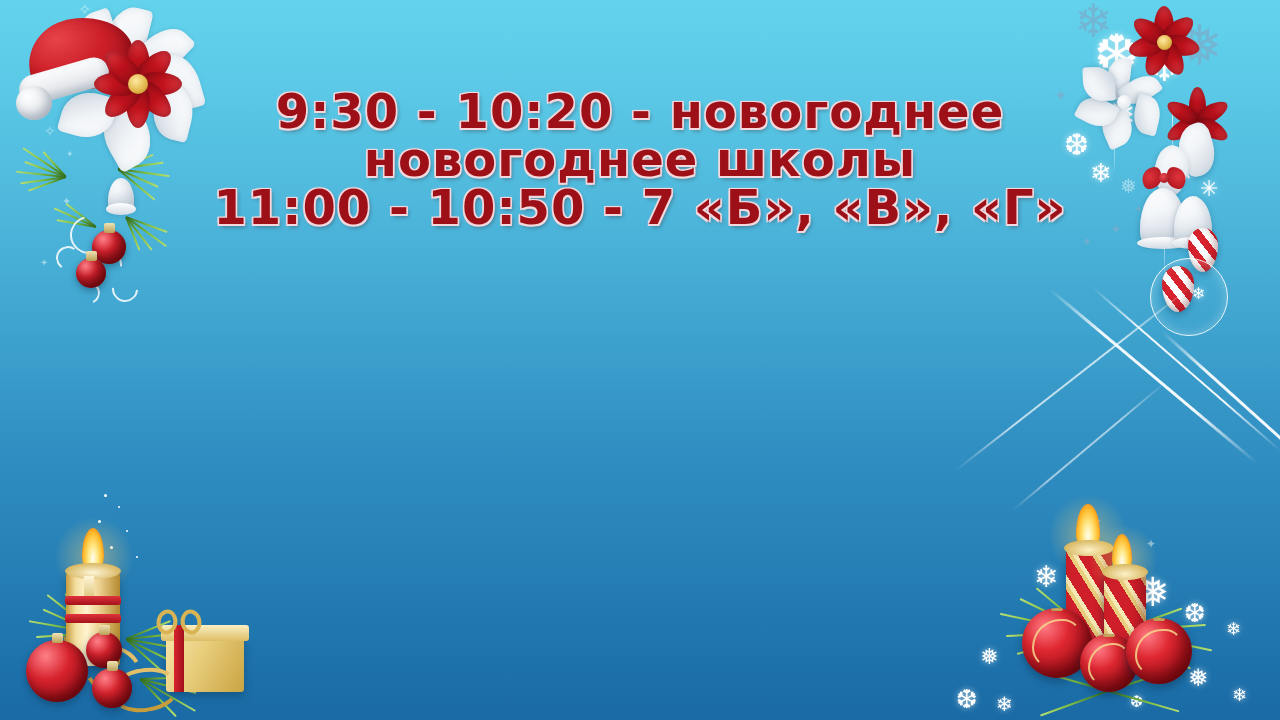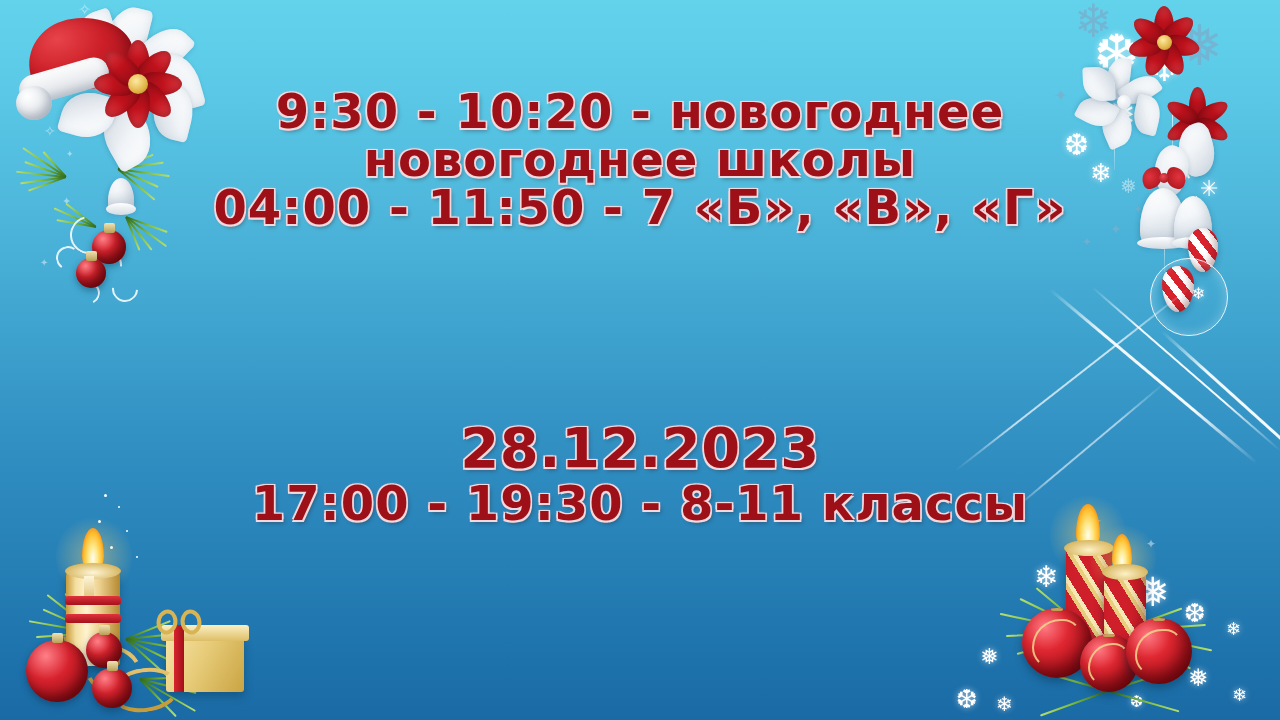--- a/index.html
+++ b/index.html
@@ -576,25 +576,19 @@
   <div class="streak" style="left:1162px;top:330px;width:240px;transform:rotate(42deg);"></div>
   <div class="streak" style="left:955px;top:470px;width:300px;transform:rotate(-38deg);height:2px;opacity:.75;"></div>
   <div class="streak" style="left:1012px;top:510px;width:200px;transform:rotate(-40deg);height:2px;opacity:.6;"></div>
 
   <div class="text-layer">
 
     <div id="block1">
       <div class="lines">
         <div class="ttl line">9:30 - 10:20 - новогоднее</div>
         <div class="ttl line">новогоднее школы</div>
-        <div class="ttl line">04:00 - 11:50 - 7 «Б», «В», «Г»</div>
-      </div>
-    </div>
-
-    <div id="block2">
-      <div class="lines">
-        <div class="ttl date">28.12.2023</div>
-        <div class="ttl line">17:00 - 19:30 - 8-11 классы</div>
-      </div>
-    </div>
+        <div class="ttl line">11:00 - 10:50 - 7 «Б», «В», «Г»</div>
+      </div>
+    </div>
+
 
   </div>
 </div>
 
 </body></html>

